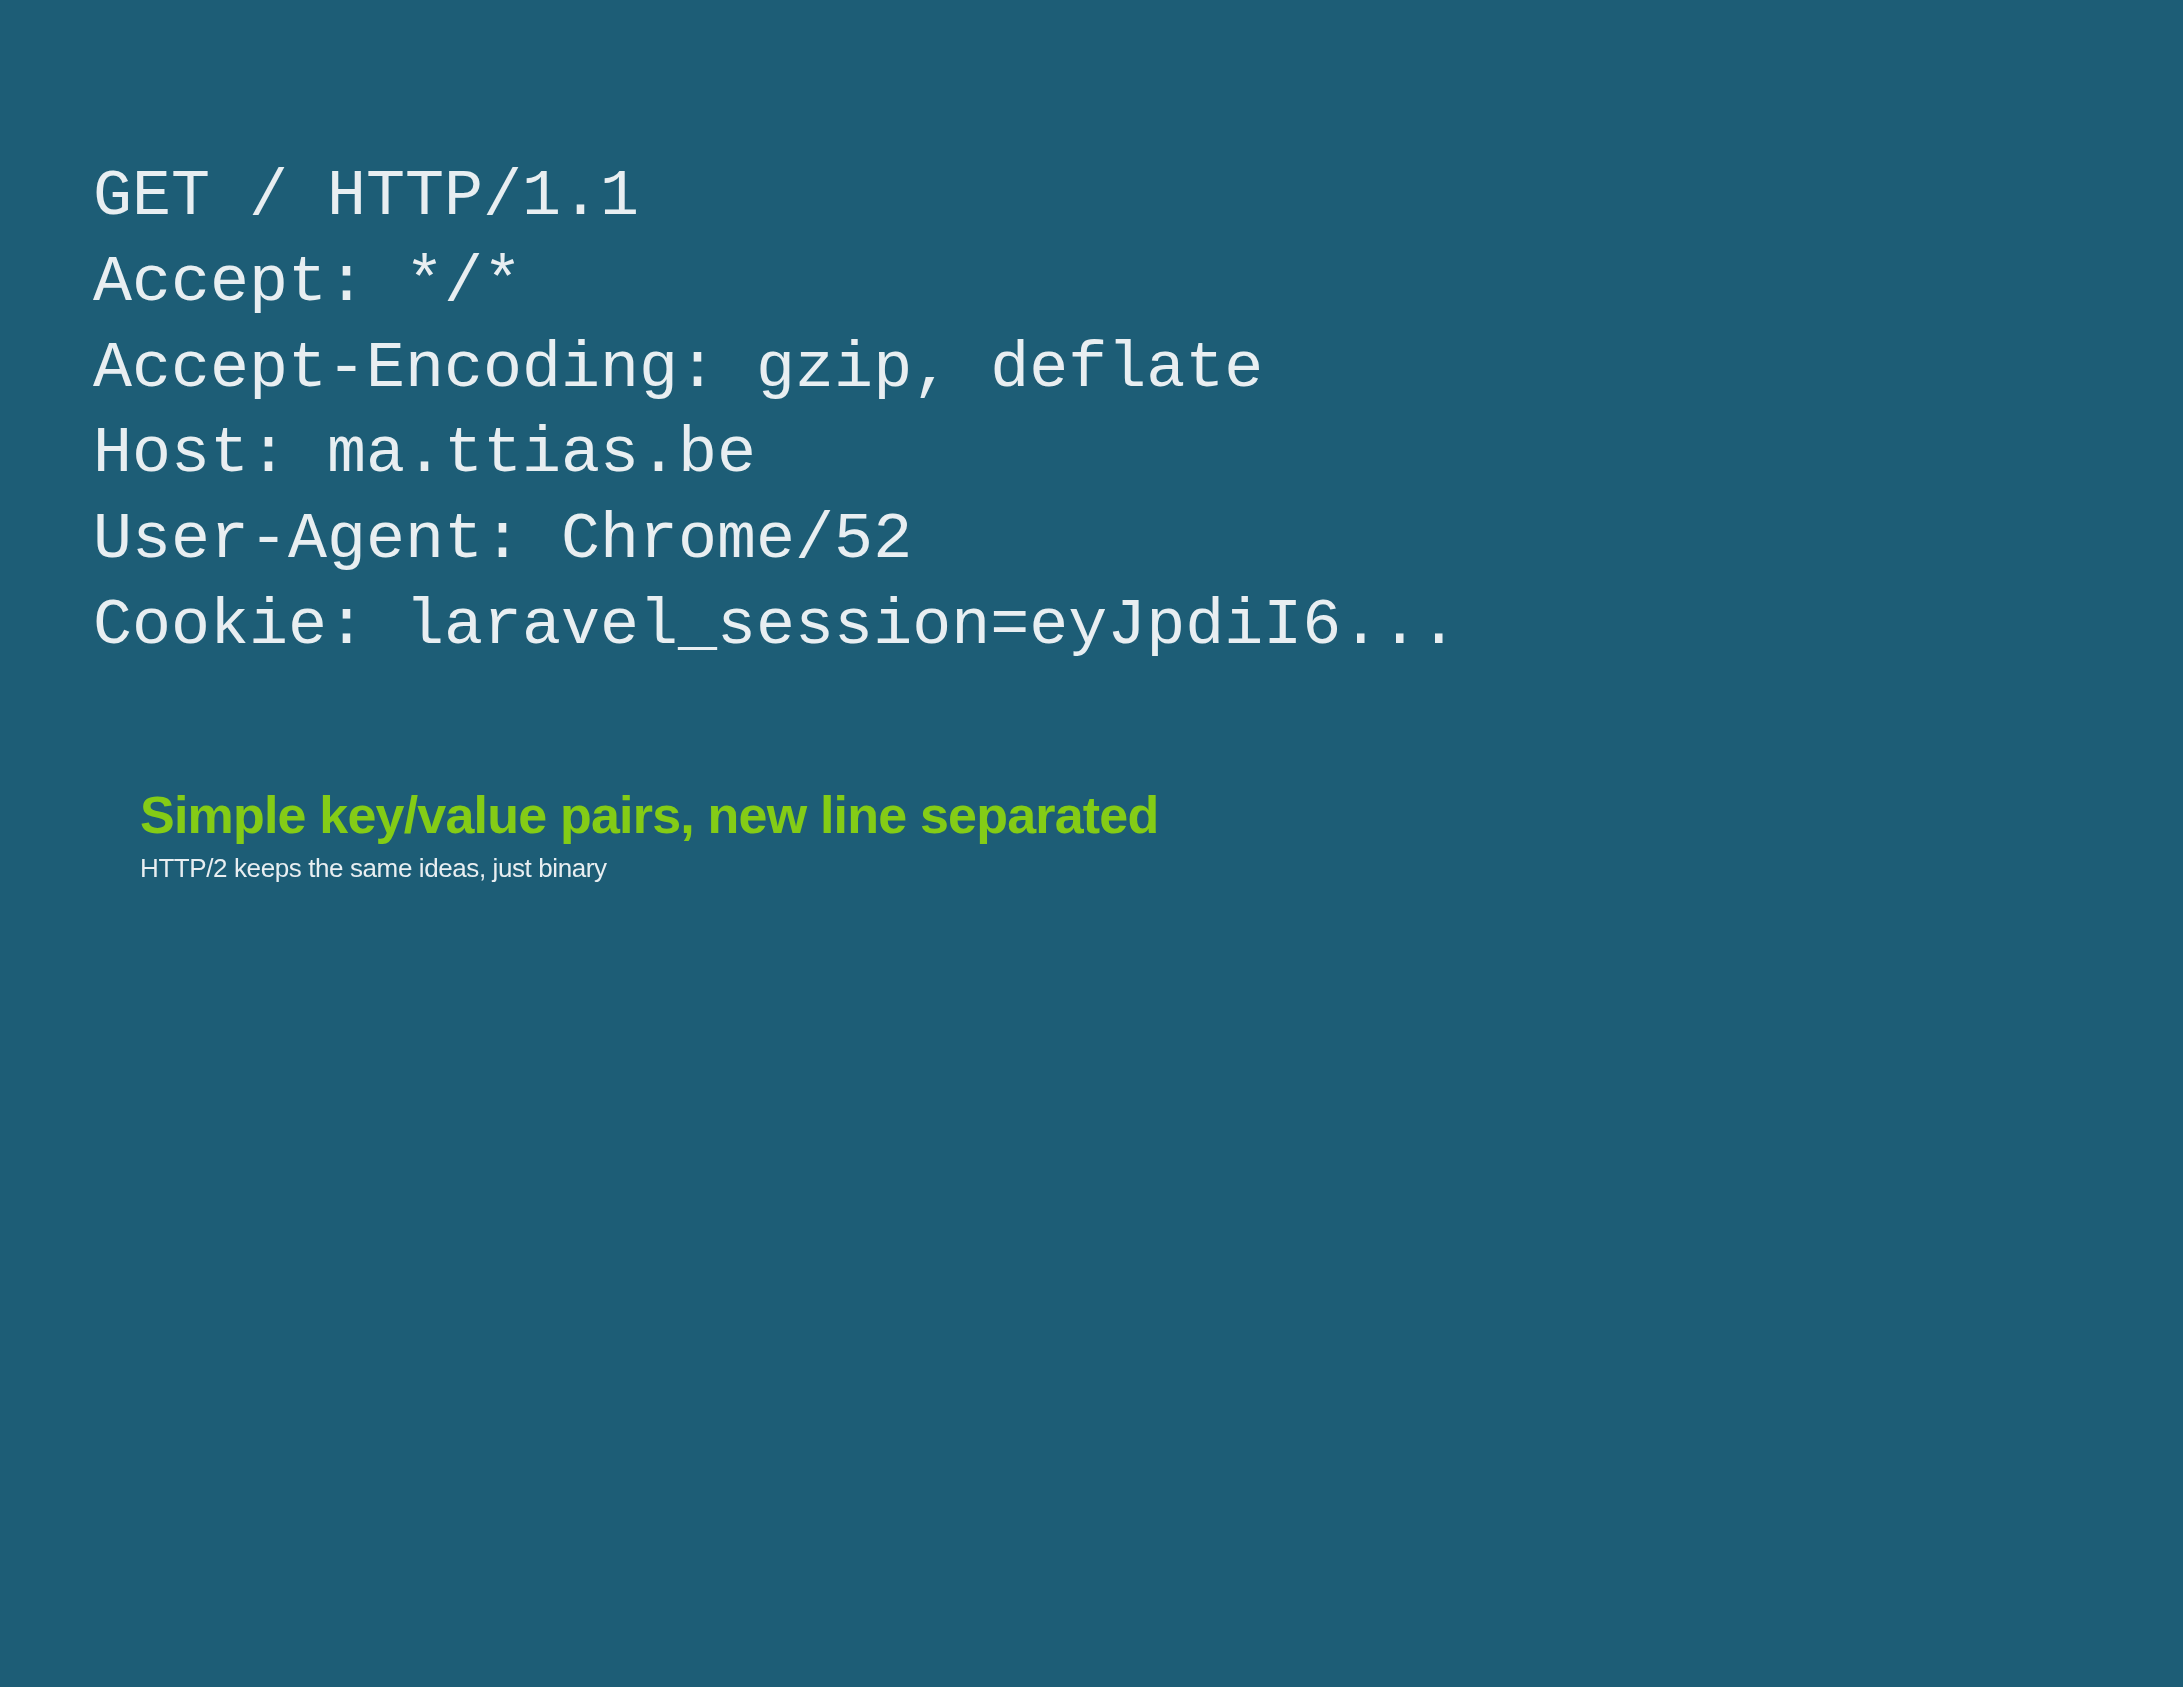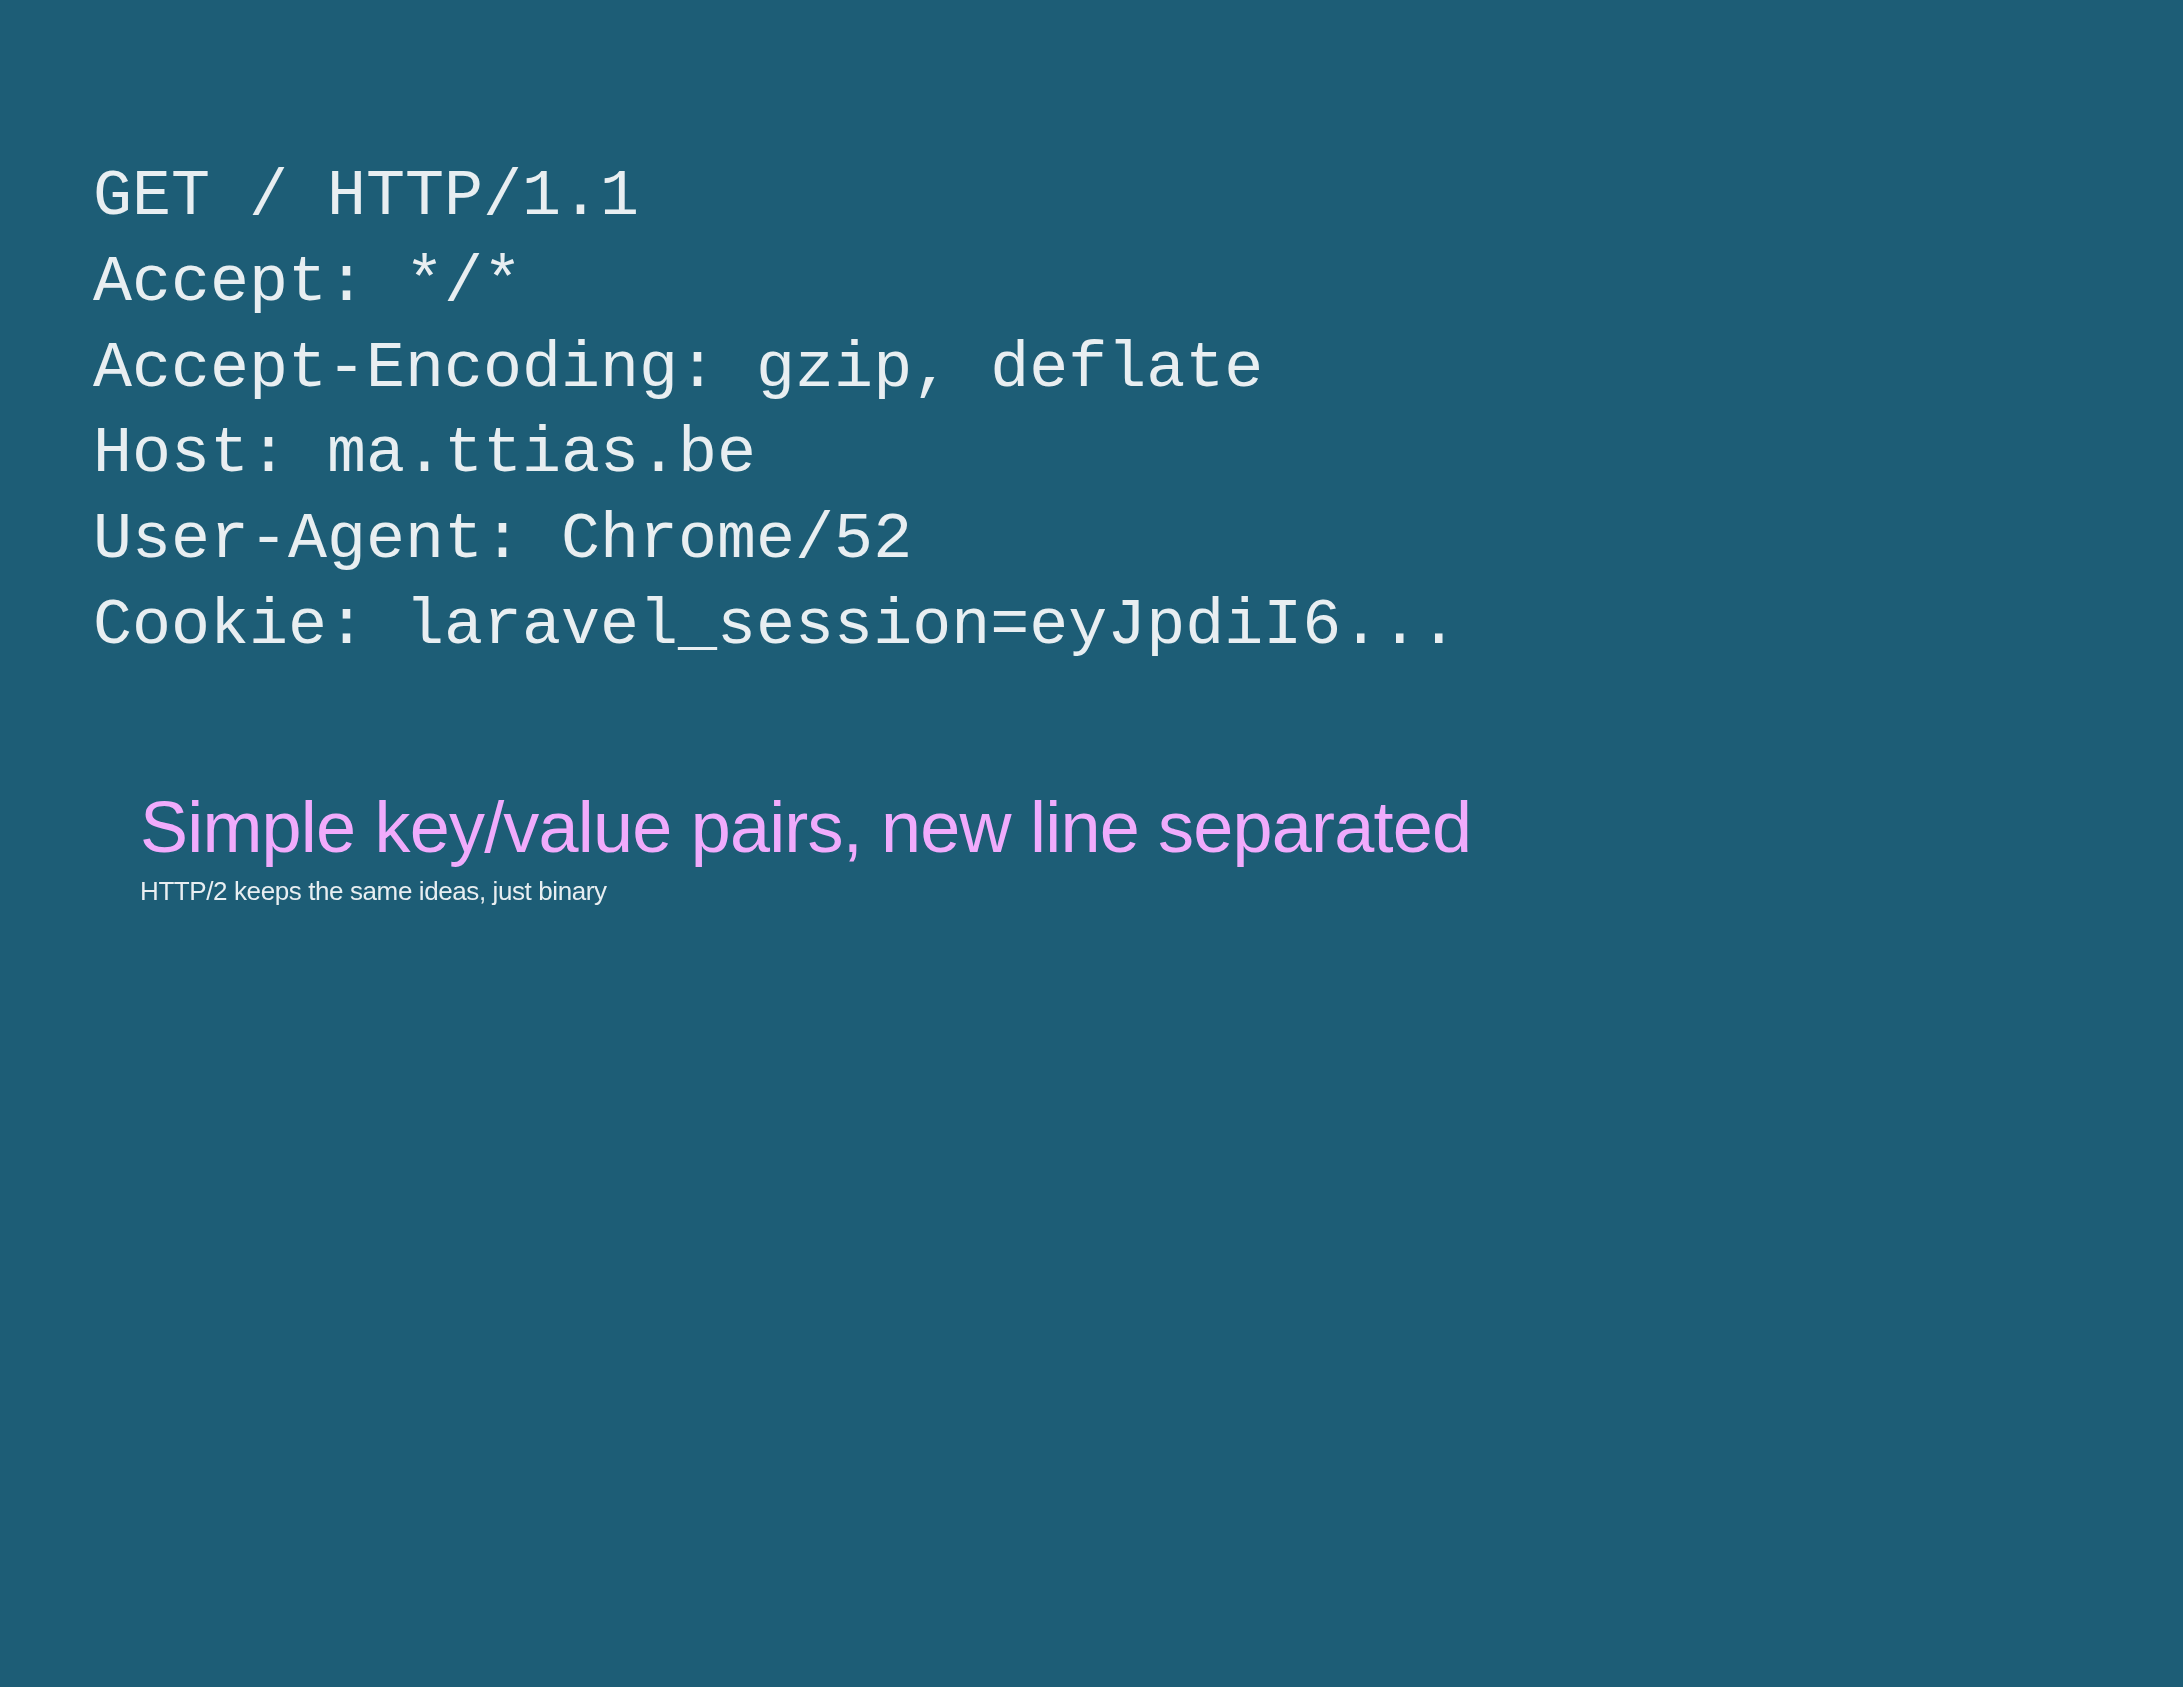--- a/index.html
+++ b/index.html
@@ -25,24 +25,24 @@
       line-height: 1.32;
       white-space: pre;
       color: #e8eef1;
       margin-bottom: 116px;
     }
     .caption {
       padding-left: 47px;
     }
     .caption-title {
       font-family: "Helvetica Neue", Helvetica, Arial, sans-serif;
-      font-weight: 400;
-      font-size: 72px;
+      font-weight: 700;
+      font-size: 52px;
       line-height: 1.15;
-      color: #f0abfc;
+      color: #84cc16;
       letter-spacing: -0.8px;
       margin-bottom: 7.8px;
     }
     .caption-subtitle {
       font-family: "Helvetica Neue", Helvetica, Arial, sans-serif;
       font-weight: 300;
       font-size: 26px;
       line-height: 1.2;
       color: #e8eef1;
       letter-spacing: -0.4px;

